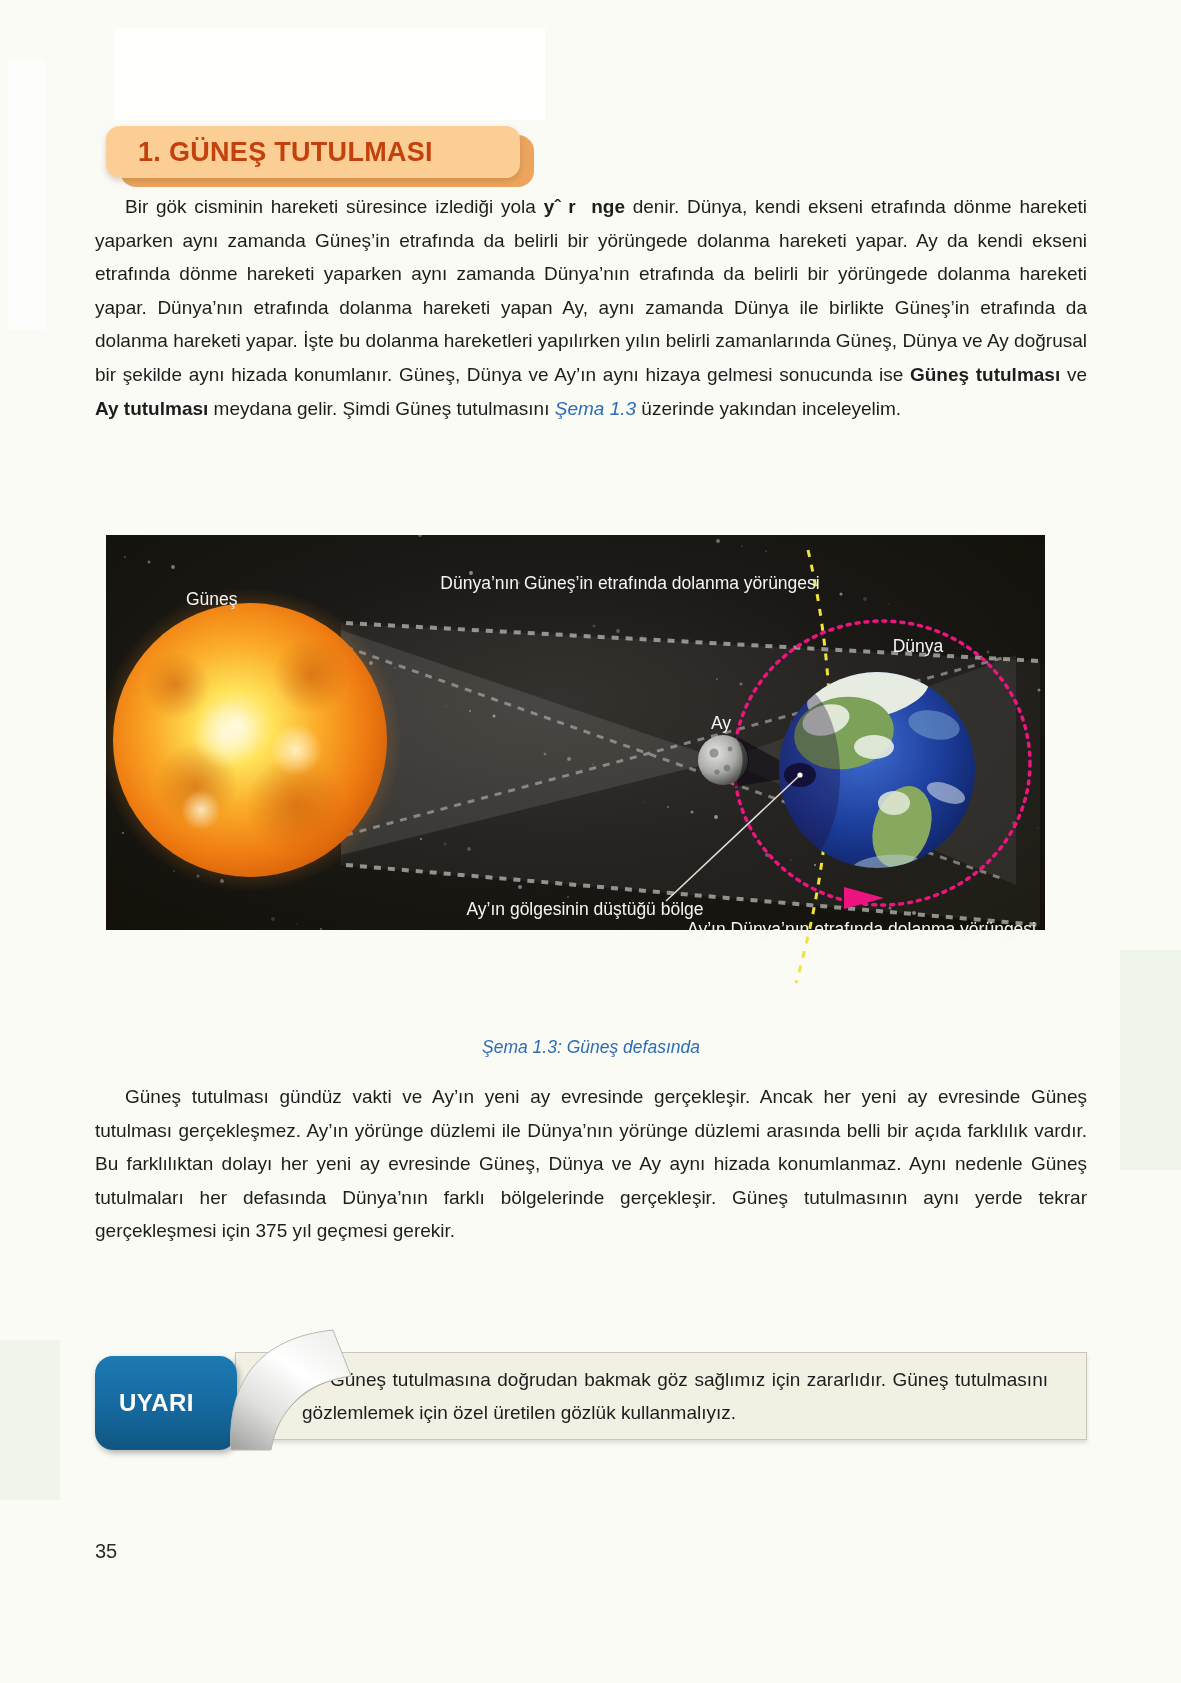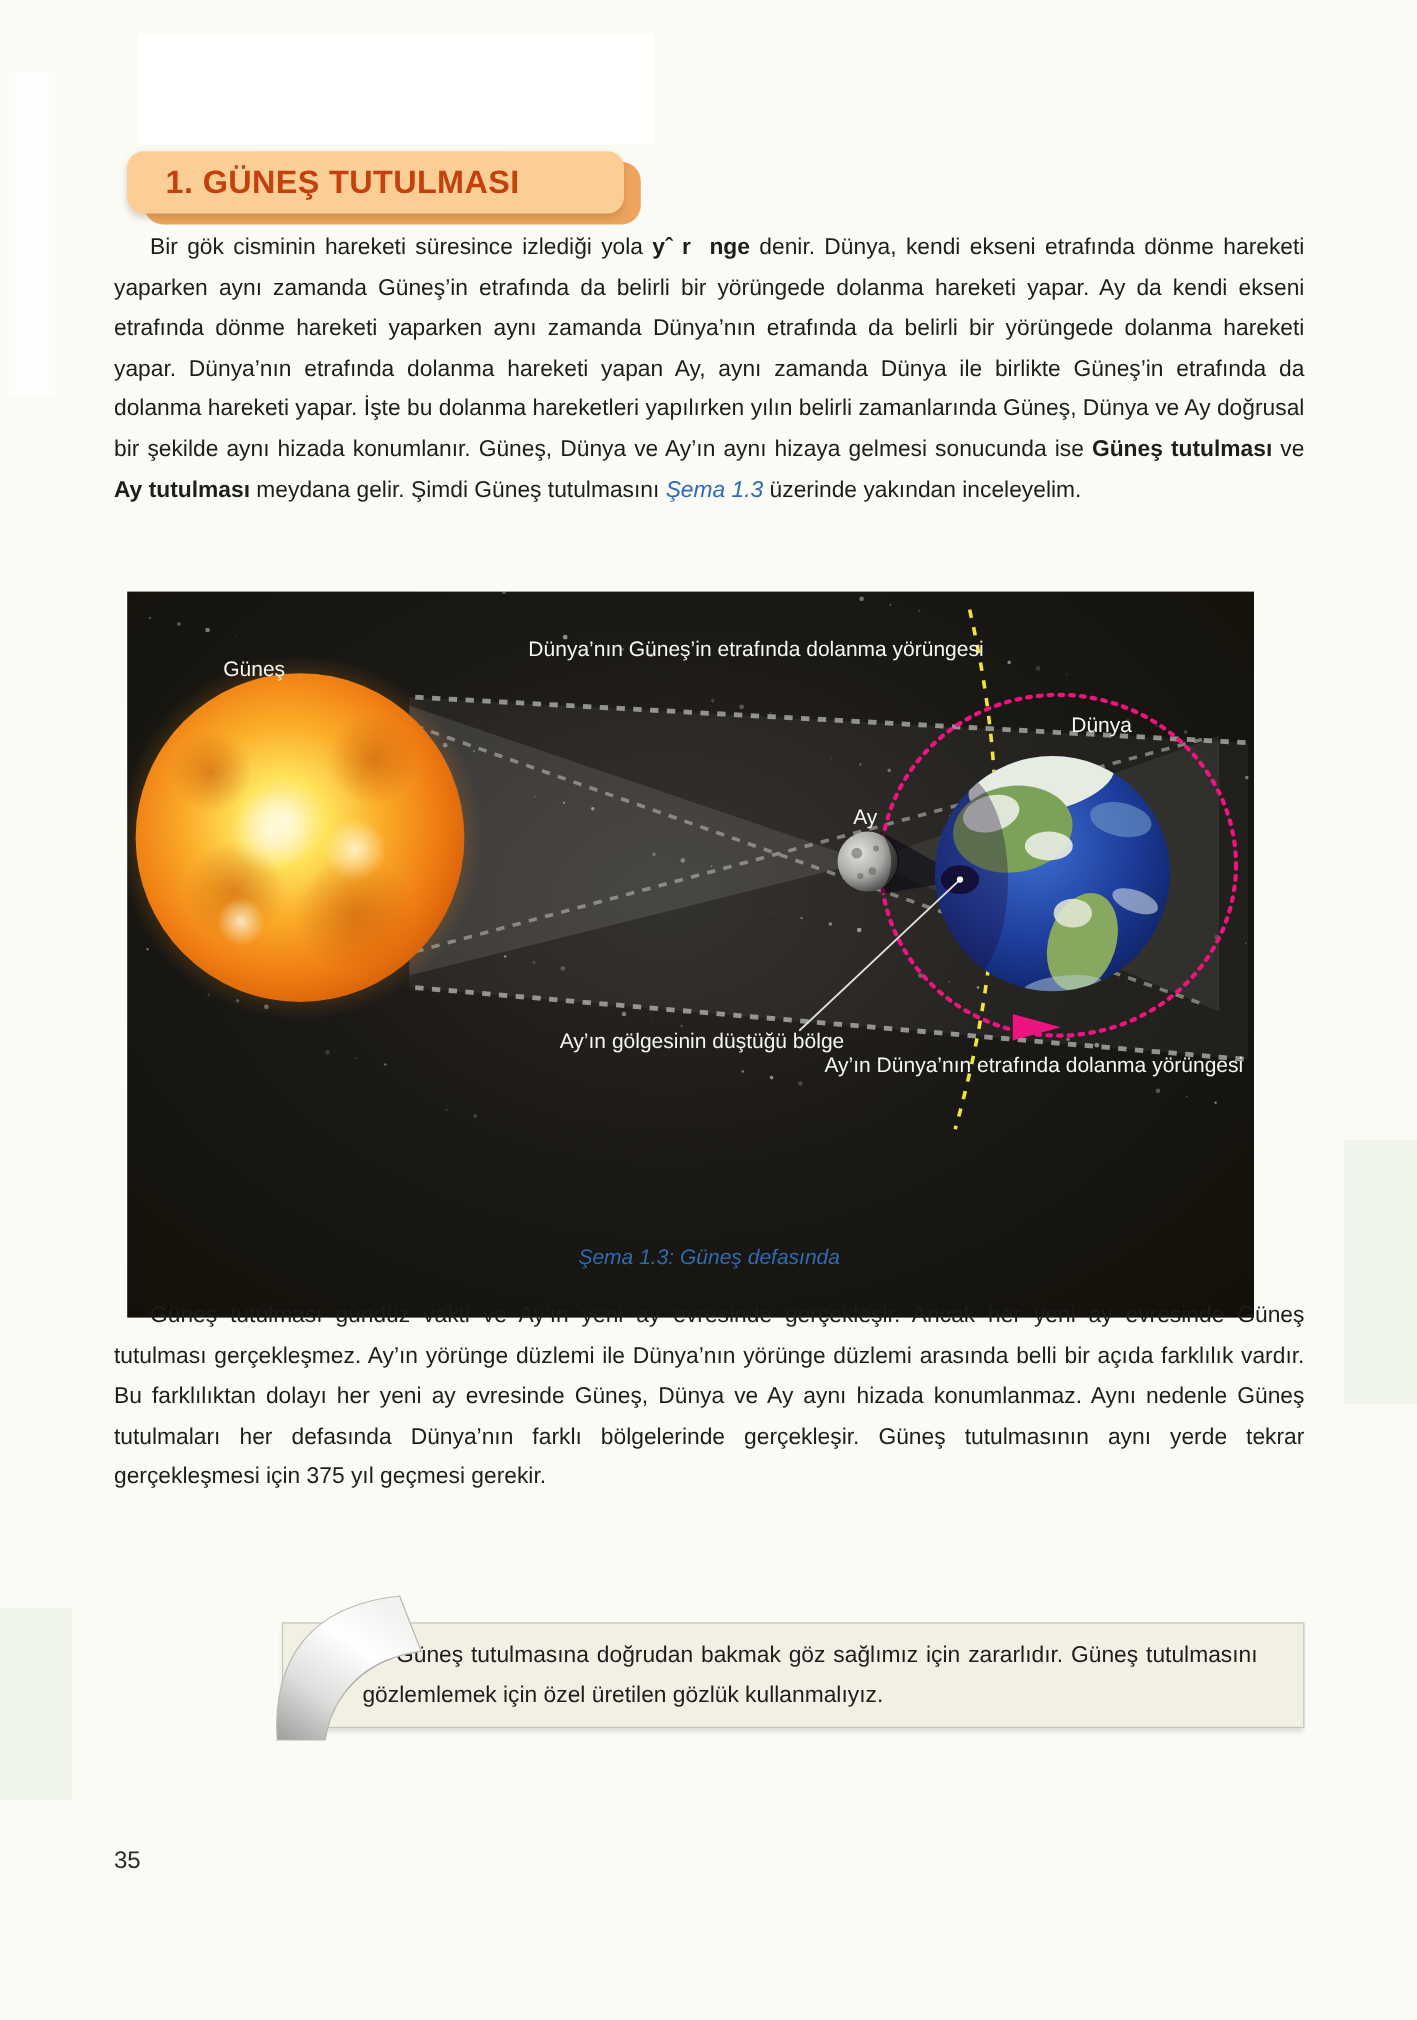--- a/index.html
+++ b/index.html
@@ -32,21 +32,21 @@
     box-shadow:0 3px 6px rgba(120,80,30,.25);}
   .heading h1{margin:0;font-size:27px;font-weight:bold;color:#c2410c;letter-spacing:.3px;}
 
   .bodytext{position:absolute;left:95px;width:992px;font-size:19px;line-height:33.6px;
     text-align:justify;text-indent:30px;margin:0;color:#1d1d1d;}
   .p1{top:190px;}
   .p2{top:1080px;}
   .bold{font-weight:bold;}
   .ref{color:var(--caption-blue);font-style:italic;}
 
-  .figure{position:absolute;left:106px;top:493px;width:939px;height:605px;
+  .figure{position:absolute;left:106px;top:535px;width:939px;height:395px;
     background:radial-gradient(ellipse at 48% 42%, #2a2723 0%, #1b1916 45%, #121008 100%);}
   .figure svg{display:block;}
   .fig-caption{margin:4px 26px 0;color:#f2f2f2;font-size:16px;line-height:33px;
     text-align:justify;text-indent:24px;letter-spacing:.1px;}
 
   .scheme-caption{position:absolute;left:95px;top:1037px;width:992px;text-align:center;
     color:var(--caption-blue);font-style:italic;font-size:17.5px;margin:0;}
 
   .warning{position:absolute;left:95px;top:1332px;width:992px;height:140px;}
   .warn-box{position:absolute;left:140px;right:0;top:20px;height:88px;
@@ -286,20 +286,23 @@
 </figure>
 
 <p class="scheme-caption">Şema 1.3: Güneş defasında</p>
 
 <p class="bodytext p2">Güneş tutulması gündüz vakti ve Ay’ın yeni ay evresinde gerçekleşir. Ancak her yeni ay evresinde Güneş tutulması gerçekleşmez. Ay’ın yörünge düzlemi ile Dünya’nın yörünge düzlemi arasında belli bir açıda farklılık vardır. Bu farklılıktan dolayı her yeni ay evresinde Güneş, Dünya ve Ay aynı hizada konumlanmaz. Aynı nedenle Güneş tutulmaları her defasında Dünya’nın farklı bölgelerinde gerçekleşir. Güneş tutulmasının aynı yerde tekrar gerçekleşmesi için 375 yıl geçmesi gerekir.</p>
 
 <section class="warning">
   <div class="warn-box">
     <p>Güneş tutulmasına doğrudan bakmak göz sağlımız için zararlıdır. Güneş tutulmasını gözlemlemek için özel üretilen gözlük kullanmalıyız.</p>
   </div>
+  <div class="warn-tab">
+    <span>UYARI</span>
+  </div>
   <svg class="warn-curl" width="160" height="126" viewBox="0 0 160 126">
     <defs>
       <linearGradient id="curlGrad" x1="0%" y1="100%" x2="70%" y2="0%">
         <stop offset="0%" stop-color="#9d9d9b"></stop>
         <stop offset="35%" stop-color="#dededc"></stop>
         <stop offset="70%" stop-color="#ffffff"></stop>
         <stop offset="100%" stop-color="#f1f1ef"></stop>
       </linearGradient>
     </defs>
     <path d="M 10,124 C 6,58 36,12 112,4 L 130,50 C 86,56 56,84 50,124 Z" fill="url(#curlGrad)" stroke="#b8b8b4" stroke-width="1"></path>

